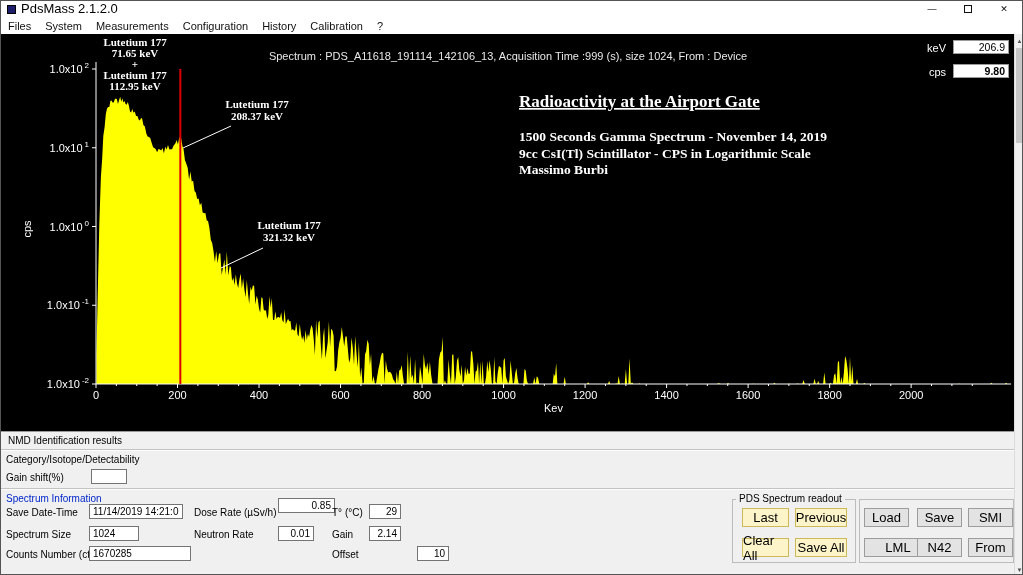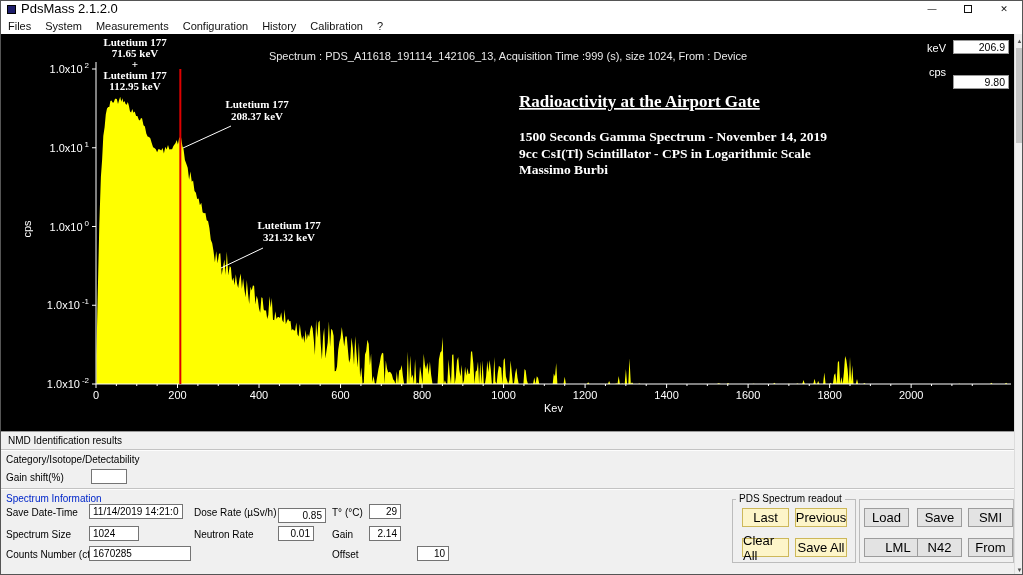--- a/index.html
+++ b/index.html
@@ -164,41 +164,41 @@
         <text x="518" y="73" fill="#fff" font-size="17" font-weight="bold" text-decoration="underline" font-family="Liberation Serif, serif">Radioactivity at the Airport Gate</text>
         <text x="518" y="107" fill="#fff" font-size="13.5" font-weight="bold" font-family="Liberation Serif, serif">1500 Seconds Gamma Spectrum - November 14, 2019</text>
         <text x="518" y="124" fill="#fff" font-size="13.5" font-weight="bold" font-family="Liberation Serif, serif">9cc CsI(Tl) Scintillator - CPS in Logarithmic Scale</text>
         <text x="518" y="140" fill="#fff" font-size="13.5" font-weight="bold" font-family="Liberation Serif, serif">Massimo Burbi</text>
       </svg>
   </div>
 
   <div class="readout-label" style="left:921px;top:41px">keV</div>
   <input class="readout-input" style="left: 952px; top: 39px;" value="206.9">
   <div class="readout-label" style="left:921px;top:65px">cps</div>
-  <input class="readout-input" style="left: 952px; top: 74px;" value="9.80">
+  <input class="readout-input" style="left: 952px; top: 63px; font-weight: bold;" value="9.80">
 
   <div class="panel">
     <div class="plabel" style="left:7px;top:3px">NMD Identification results</div>
     <div class="groove" style="top:17px"></div>
     <div class="plabel" style="left:5px;top:22px">Category/Isotope/Detectability</div>
     <div class="plabel" style="left:5px;top:40px">Gain shift(%)</div>
     <input class="pinput" style="left: 90px; top: 37px; width: 36px;" value="">
     <div class="groove" style="top:56px"></div>
 
     <div class="plabel plabel-blue" style="left:5px;top:61px">Spectrum Information</div>
 
     <div class="plabel" style="left:5px;top:75px">Save Date-Time</div>
     <input class="pinput" style="left: 88px; top: 72px; width: 94px;" value="11/14/2019 14:21:06">
     <div class="plabel" style="left:5px;top:97px">Spectrum Size</div>
     <input class="pinput" style="left: 88px; top: 94px; width: 50px;" value="1024">
     <div class="plabel" style="left:5px;top:117px">Counts Number (cts)</div>
     <input class="pinput" style="left: 88px; top: 114px; width: 102px;" value="1670285">
 
     <div class="plabel" style="left:193px;top:75px">Dose Rate (µSv/h)</div>
-    <input class="pinput num" style="left: 277px; top: 76px; width: 48px; padding-left: 14px;" value="0.85">
+    <input class="pinput num" style="left: 277px; top: 66px; width: 57px; padding-left: 14px;" value="0.85">
     <div class="plabel" style="left:193px;top:97px">Neutron Rate</div>
     <input class="pinput num" style="left: 277px; top: 94px; width: 36px;" value="0.01">
 
     <div class="plabel" style="left:331px;top:75px">T° (°C)</div>
     <input class="pinput num" style="left: 368px; top: 72px; width: 32px;" value="29">
     <div class="plabel" style="left:331px;top:97px">Gain</div>
     <input class="pinput num" style="left: 368px; top: 94px; width: 32px;" value="2.14">
     <div class="plabel" style="left:331px;top:117px">Offset</div>
     <input class="pinput num" style="left: 368px; top: 114px; width: 32px; margin-left: 48px;" value="10">
 

